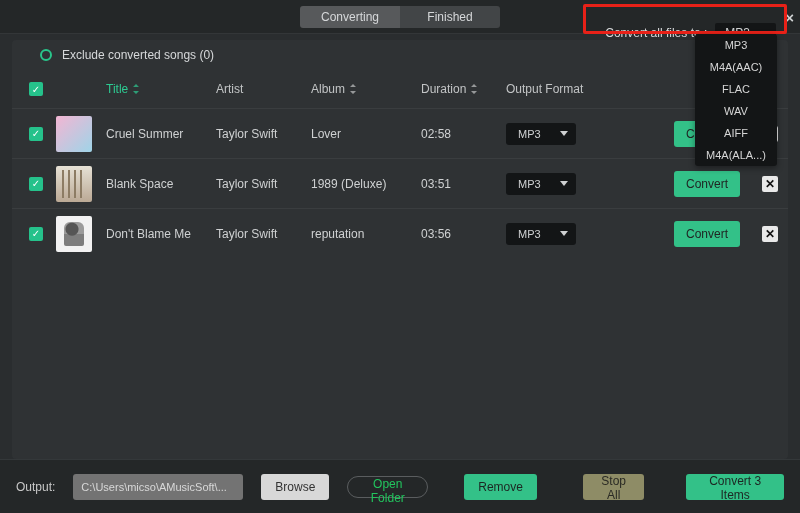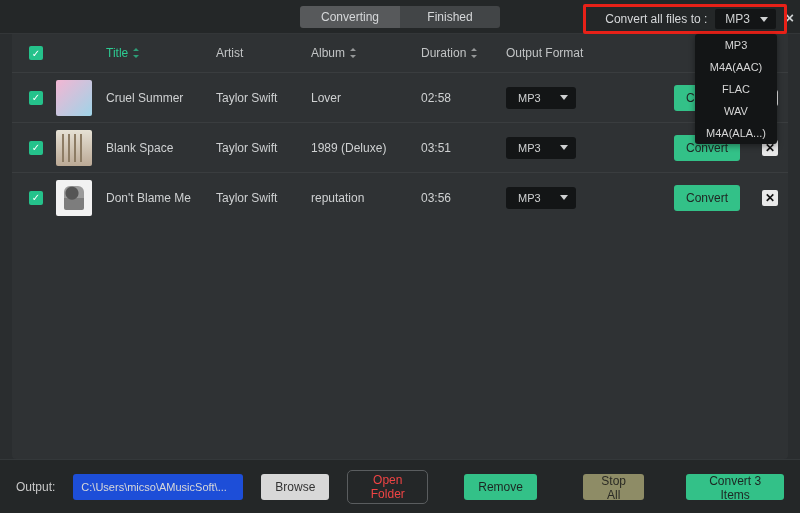--- a/index.html
+++ b/index.html
@@ -7,21 +7,21 @@
   .app { width: 800px; height: 513px; display: flex; flex-direction: column; position: relative; }
 
   
   .topbar { height: 34px; background: #242728; display: flex; align-items: center; justify-content: center; position: relative; border-bottom: 1px solid #333638; }
   .tabgroup { display: flex; }
   .tab { width: 100px; height: 22px; line-height: 22px; text-align: center; font-size: 12px; color: #d6d8da; background: #424547; cursor: pointer; }
   .tab.active { background: #57595b; }
   .tab:first-child { border-top-left-radius:3px; border-bottom-left-radius:3px; }
   .tab:last-child  { border-top-right-radius:3px; border-bottom-right-radius:3px; }
 
-  .convertall { position: absolute; right: 24px; top: 2px; height: 34px; display:flex; align-items:center; gap:8px; }
+  .convertall { position: absolute; right: 24px; top: 16px; height: 34px; display:flex; align-items:center; gap:8px; }
   .convertall-label { font-size:12px; color:#d6d8da; }
   .format-dd { display:flex; align-items:center; background:#131516; color:#cfd1d2; font-size:12px; height:20px; padding:0 8px 0 10px; border-radius:2px; gap:10px; cursor:pointer; }
   .redbox { position:absolute; right:13px; top:4px; width:204px; height:30px; border:3px solid #e82118; border-radius:2px; pointer-events:none; }
   .close-x { position:absolute; right:6px; top:9px; color:#cfd1d2; font-size:15px; cursor:pointer; font-weight: bold; }
 
   
   .dd-panel { position:absolute; right:23px; top:34px; width:82px; background:#131516; border-radius:3px; z-index:50; box-shadow:0 2px 6px rgba(0,0,0,.4); overflow:hidden; }
   .dd-item { height:22px; line-height:22px; text-align:center; font-size:11px; color:#d6d6d6; cursor:pointer; }
 
   
@@ -51,23 +51,23 @@
   .thumb.t3::after{content:"";position:absolute;left:8px;top:6px;width:20px;height:24px;background:radial-gradient(circle at 40% 30%, #555 0 6px, transparent 7px), linear-gradient(180deg,#9b9b9b 50%, #7d7d7d 50%); border-radius:6px 6px 2px 2px;}
 
   .fmt-dd { display:flex; align-items:center; justify-content:space-between; background:#131516; color:#cfd1d2; height:22px; width:70px; padding:0 8px 0 12px; border-radius:3px; cursor:pointer; font-size:11px;}
   .convert-btn { background:#33c188; color:#202724; font-size:12px; height:26px; width:66px; border:none; border-radius:3px; cursor:pointer; }
   .remove-x { width:16px; height:16px; background:#e9e9e9; color:#111; font-size:12px; font-weight:bold; display:flex; align-items:center; justify-content:center; border-radius:2px; cursor:pointer; margin-left:auto; margin-right:6px;}
   .convert-cell{display:flex;justify-content:flex-end;padding-right:10px;}
 
   
   .footer { height:54px; background:#242728; border-top:1px solid #34383a; display:flex; align-items:center; padding:0 16px; gap:18px; }
   .out-label{color:#c8c8c8;}
-  .path-box { flex:0 0 170px; height:26px; background:#1d4ed8; border-radius:3px; color:#d8d8d8; font-size:11px; padding:6px 8px; display:flex; align-items:center; overflow:hidden; white-space:nowrap; }
+  .path-box { flex:0 0 170px; height:26px; background:#737373; border-radius:3px; color:#d8d8d8; font-size:11px; padding:6px 8px; display:flex; align-items:center; overflow:hidden; white-space:nowrap; }
   .browse { height:26px; padding:0 14px; background:#d8d8d8; color:#333; border:none; border-radius:3px; font-size:12px; cursor:pointer;}
-  .openf { height:34px; padding:0 12px; background:transparent; color:#ef4444; border:1px solid #5a5d5f; border-radius:5px; font-size:12px; cursor:pointer;}
+  .openf { height:22px; padding:0 12px; background:transparent; color:#22c55e; border:1px solid #5a5d5f; border-radius:11px; font-size:12px; cursor:pointer;}
   .spacer{flex:1}
   .fbtn { height:26px; padding:0 14px; border:none; border-radius:3px; font-size:12px; cursor:pointer; }
   .fbtn.remove{ background:#33c188; color:#1d2622;}
   .fbtn.stop  { background:#8e8c66; color:#2a2a24;margin-left:28px;}
   .fbtn.go    { background:#33c188; color:#1d2622;margin-left:24px;}
 
   .caret{width:0;height:0;border-left:4px solid transparent;border-right:4px solid transparent;border-top:5px solid #cfd1d2;display:inline-block}
 </style>
 </head>
 <body>
@@ -88,23 +88,37 @@
     </div>
     <div class="close-x">×</div>
     <div class="redbox"></div>
   </div>
 
   <div class="dd-panel">
     <div class="dd-item">MP3</div>
     <div class="dd-item">M4A(AAC)</div>
     <div class="dd-item">FLAC</div>
     <div class="dd-item">WAV</div>
+    <div class="dd-item">AIFF</div>
     <div class="dd-item">M4A(ALA...)</div>
   </div>
 
+  <div class="subbar">
+    <div class="excl">
+      <span class="radio"></span>
+      <span>Exclude converted songs (0)</span>
+    </div>
+    <div class="search">
+      <svg width="12" height="12" viewBox="0 0 24 24" fill="none" stroke="#c8c8c8" stroke-width="2">
+          <circle cx="10" cy="10" r="7"></circle>
+          <line x1="21" y1="21" x2="15" y2="15"></line>
+        </svg>
+      <span>Search</span>
+    </div>
+  </div>
 
   <div class="content">
     <div class="hdr">
       <div class="chk">
           <div class="chkbox">✓</div>
         </div>
       <div></div>
       <div class="title-col sort">
           <span>Title</span>
         <svg width="8" height="10" viewBox="0 0 8 10">

